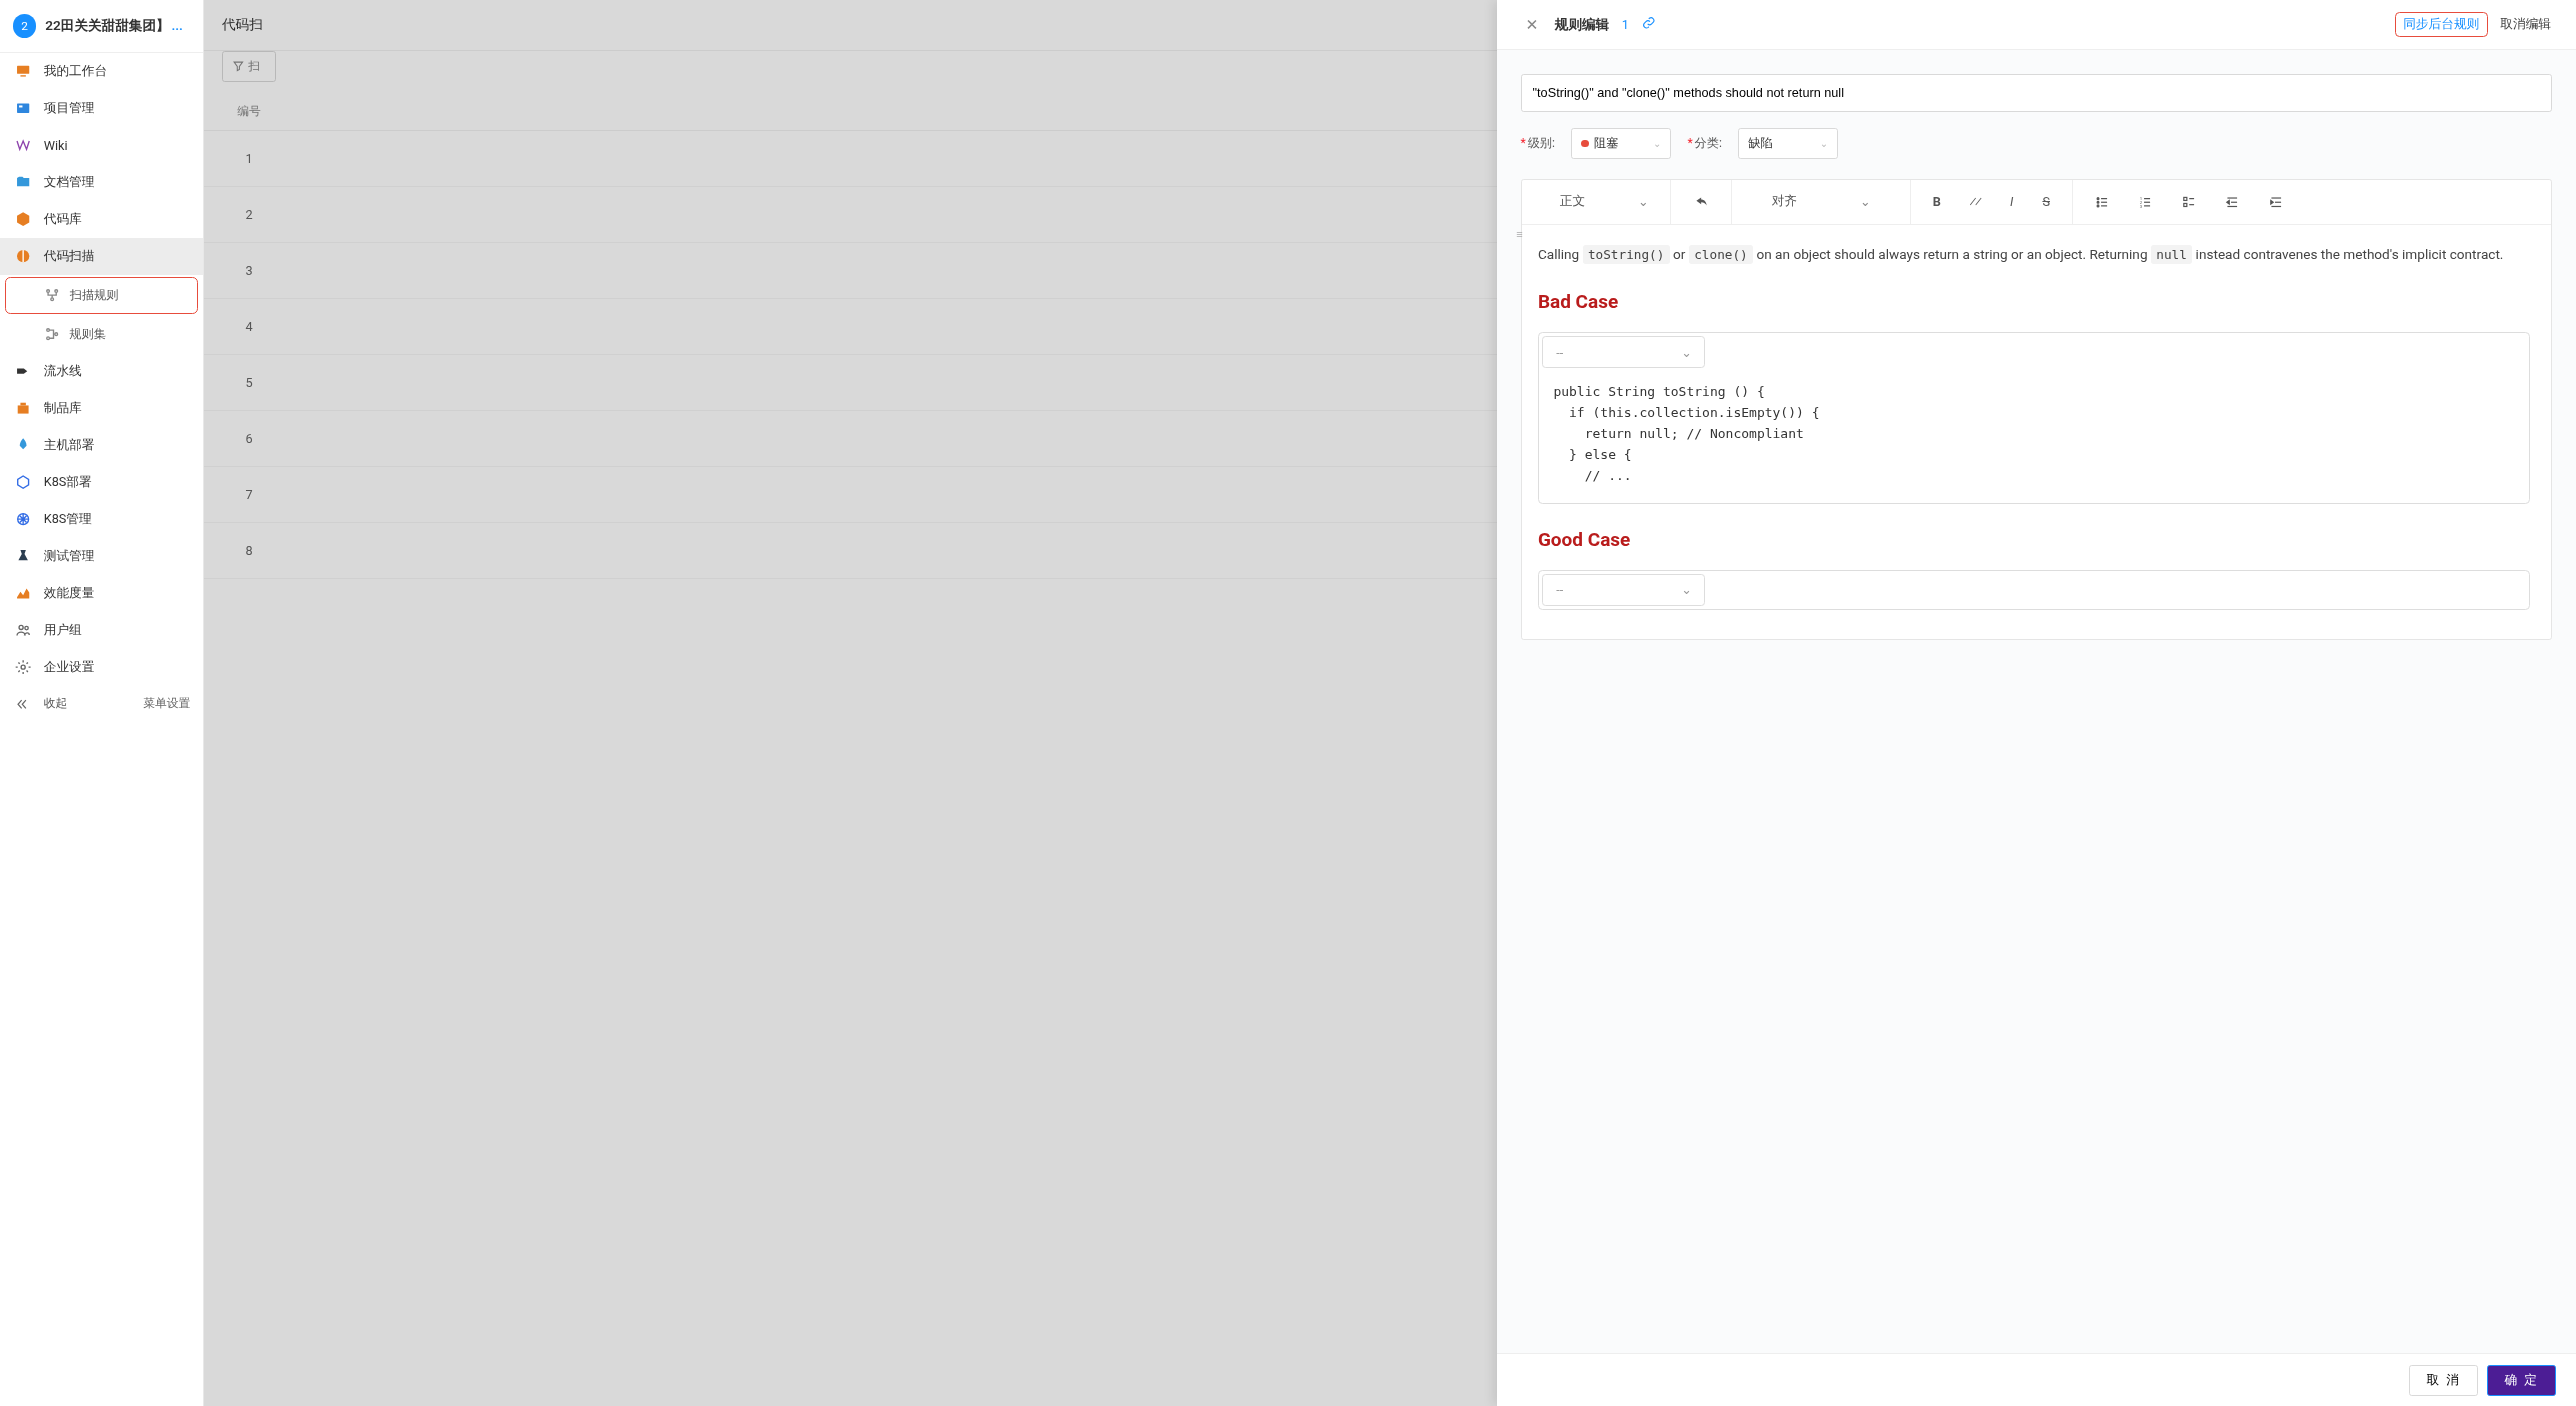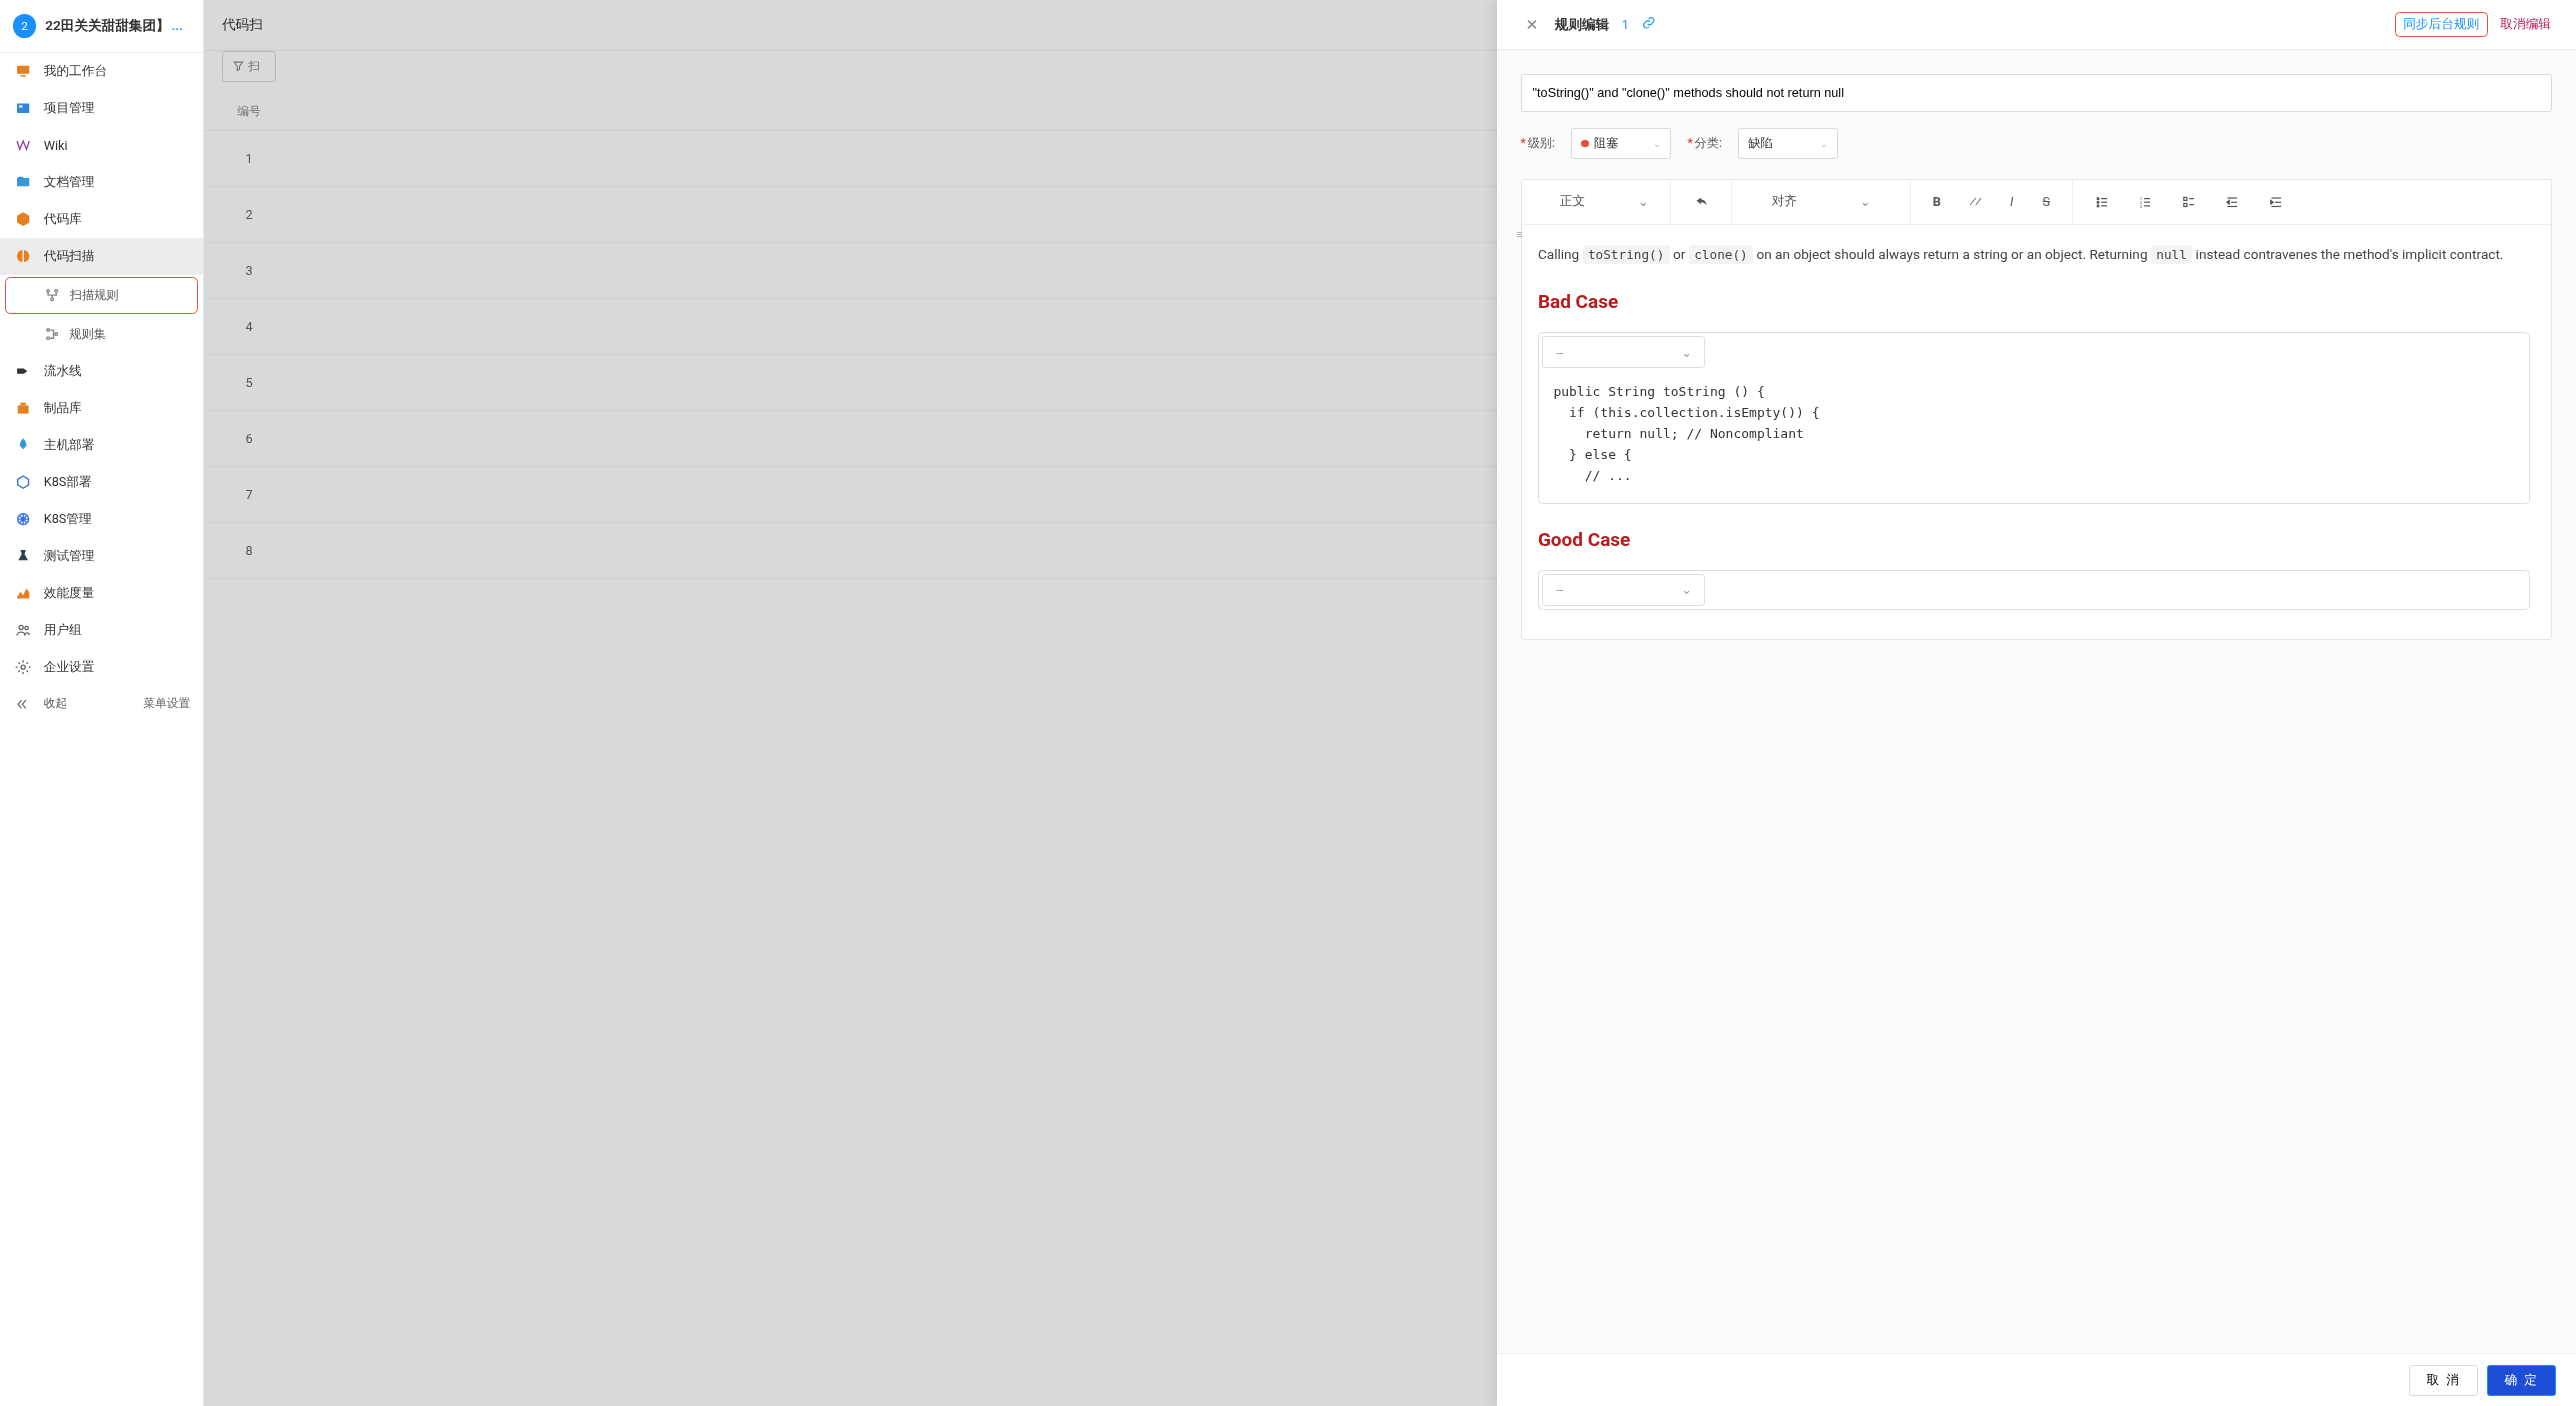--- a/index.html
+++ b/index.html
@@ -38,21 +38,21 @@
 
 .drawer { position: absolute; top: 0; right: 0; bottom: 0; width: 1079px; background: #fff; z-index: 10; display: flex; flex-direction: column; box-shadow: -3.6px 0 11px rgba(0,0,0,0.1); }
 .drawer-header { height: 50px; border-bottom: 0.9px solid #eee; display: flex; align-items: center; padding: 0 25px; justify-content: space-between; }
 .drawer-header-left { display: flex; align-items: center; gap: 12.7px; }
 .close-x { color: #888; font-size: 15.4px; cursor: pointer; padding: 3.6px; }
 .drawer-title { font-weight: 600; font-size: 13.6px; color: #333; }
 .drawer-badge { color: #1890ff; font-size: 12.7px; }
 .link-icon { color: #1890ff; font-size: 12.7px; cursor: pointer; }
 .drawer-header-right { display: flex; align-items: center; gap: 12.7px; margin-left: 8px; }
 .sync-btn { color: #1890ff; padding: 2.7px 7.3px; cursor: pointer; font-size: 12.7px; border: 1.8px solid #e74c3c; border-radius: 4.5px; }
-.cancel-edit-link { color: #be185d; font-size: 12.7px; cursor: pointer; }
+.cancel-edit-link { color: #404040; font-size: 12.7px; cursor: pointer; }
 
 .drawer-body { flex: 1; overflow-y: auto; padding: 23.6px; background: #fafbfc; }
 .title-input { width: 100%; height: 38px; border: 0.9px solid #d9d9d9; border-radius: 2.7px; padding: 0 11px; font-size: 12.7px; background: #fff; }
 
 .form-row { display: flex; align-items: center; gap: 16.3px; margin-top: 16.3px; }
 .req-star { color: #f5222d; margin-right: 1.8px; }
 .form-label { color: #555; font-size: 12.2px; }
 .select-box { border: 0.9px solid #d9d9d9; border-radius: 2.7px; height: 31px; padding: 0 9px; background: #fff; display: flex; align-items: center; font-size: 12.2px; min-width: 100px; position: relative; cursor: pointer; }
 .select-arrow { position: absolute; right: 9px; color: #bbb; font-size: 10px; }
 .level-dot { width: 7.3px; height: 7.3px; border-radius: 50%; background: #e74c3c; margin-right: 5.4px; display: inline-block; }
@@ -70,21 +70,21 @@
 .drag-handle { position: absolute; left: -5.4px; top: 3.6px; color: #aaa; font-size: 11px; cursor: grab; }
 .prose { padding: 0 16.3px; font-size: 13.6px; line-height: 1.65; color: #444; }
 .prose code { background: #f3f3f3; padding: 1.8px 5.4px; border-radius: 2.7px; font-family: "SF Mono", Monaco, Menlo, Consolas, monospace; font-size: 12.7px; }
 .prose h2 { font-size: 19px; font-weight: 700; margin: 20px 0 14.5px; color: #b91c1c; }
 .code-block { margin: 0 16.3px 11px; border: 0.9px solid #ddd; border-radius: 4.5px; background: #fff; }
 .code-lang { border-bottom: 0.9px solid #ddd; padding: 7.3px 12.7px; display: flex; align-items: center; justify-content: space-between; color: #999; font-size: 12.7px; width: 163px; margin: 3.6px; border: 0.9px solid #ddd; border-radius: 3.6px; cursor: pointer; }
 .code-pre { padding: 11px 14.5px 16.3px; font-family: "SF Mono", Monaco, Menlo, Consolas, monospace; font-size: 13px; white-space: pre; line-height: 1.6; color: #333; }
 
 .drawer-footer { height: 53px; border-top: 0.9px solid #eee; display: flex; align-items: center; justify-content: flex-end; padding: 0 20px; gap: 9px; background: #fff; }
 .btn { height: 31px; padding: 0 16.3px; border-radius: 2.7px; font-size: 12.7px; cursor: pointer; border: 0.9px solid #d9d9d9; background: #fff; display: flex; align-items: center; letter-spacing: 1.8px; }
-.btn-primary { background: #1d4ed8; color: #fff; border-color: #1890ff; }
+.btn-primary { background: #4c1d95; color: #fff; border-color: #1890ff; }
 
 
 .i-svg { width: 16.3px; height: 16.3px; }
 </style>
 </head>
 <body>
 
 <div class="app">
 
   <div class="sidebar">

